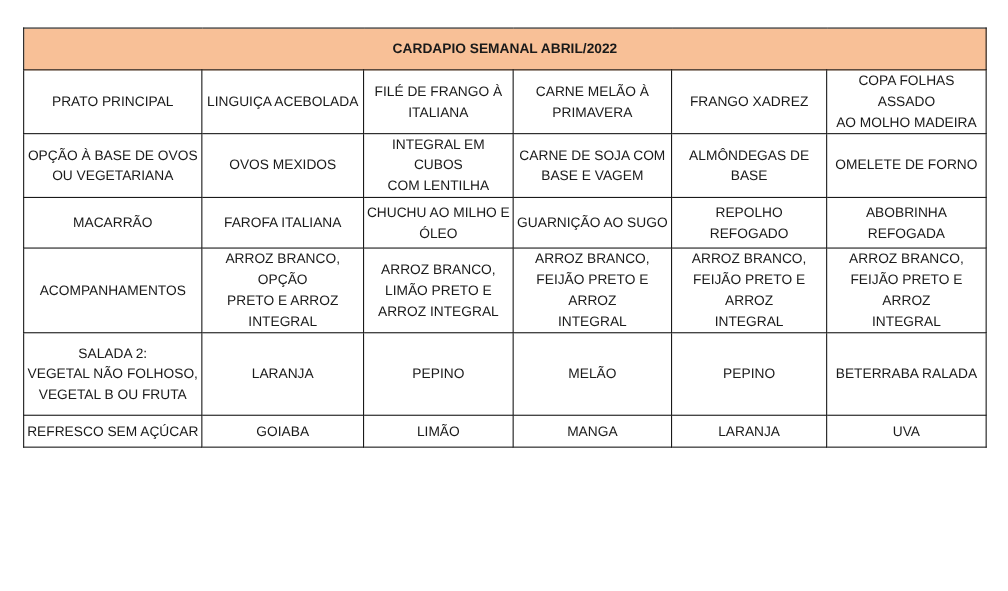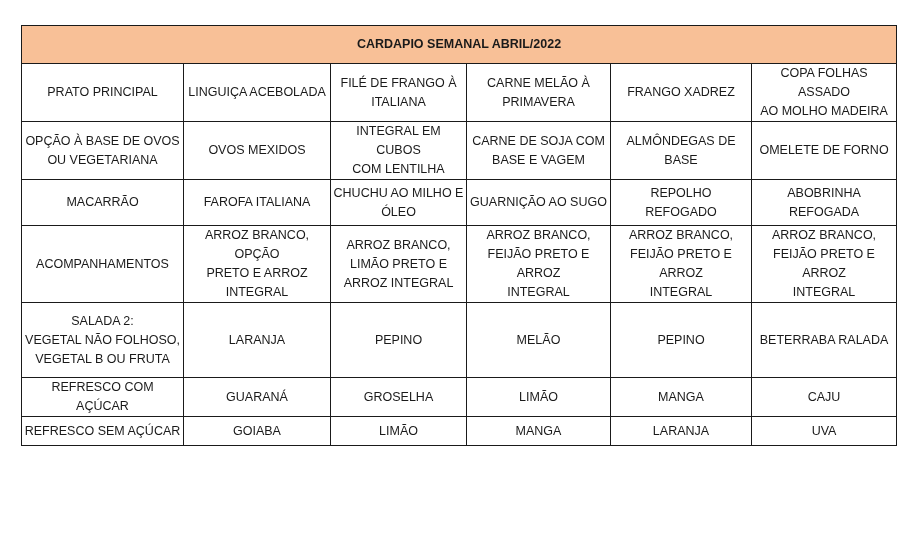--- a/index.html
+++ b/index.html
@@ -147,40 +147,20 @@
         <td class="cell">
           <span class="line">MELÃO</span>
         </td>
         <td class="cell">
           <span class="line">PEPINO</span>
         </td>
         <td class="cell">
           <span class="line">BETERRABA RALADA</span>
         </td>
       </tr>
-      <tr class="r7">
-        <th class="rowhead">
-          <span class="line">REFRESCO COM AÇÚCAR</span>
-        </th>
-        <td class="cell">
-          <span class="line">GUARANÁ</span>
-        </td>
-        <td class="cell">
-          <span class="line">GROSELHA</span>
-        </td>
-        <td class="cell">
-          <span class="line">LIMÃO</span>
-        </td>
-        <td class="cell">
-          <span class="line">MANGA</span>
-        </td>
-        <td class="cell">
-          <span class="line">CAJU</span>
-        </td>
-      </tr>
       <tr class="r8">
         <th class="rowhead">
           <span class="line">REFRESCO SEM AÇÚCAR</span>
         </th>
         <td class="cell">
           <span class="line">GOIABA</span>
         </td>
         <td class="cell">
           <span class="line">LIMÃO</span>
         </td>

